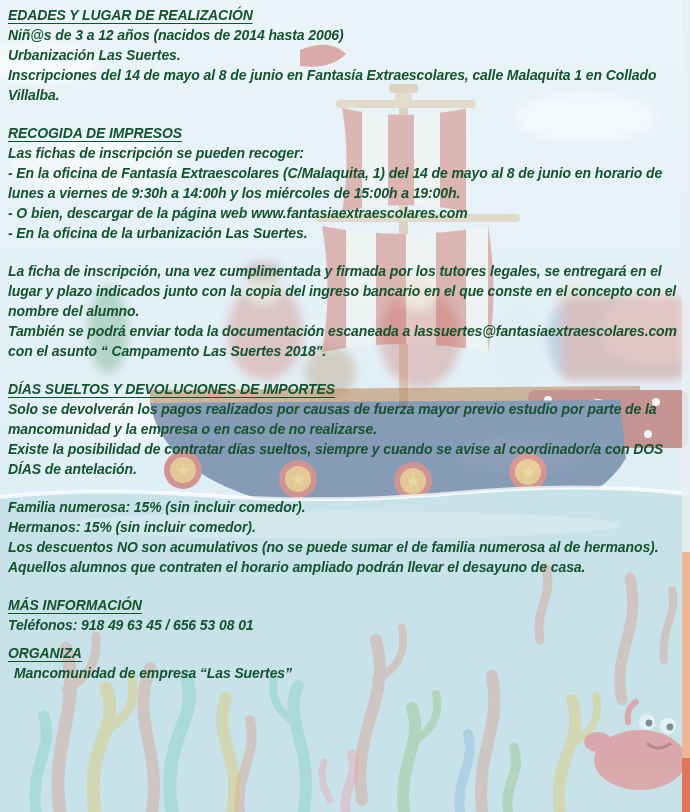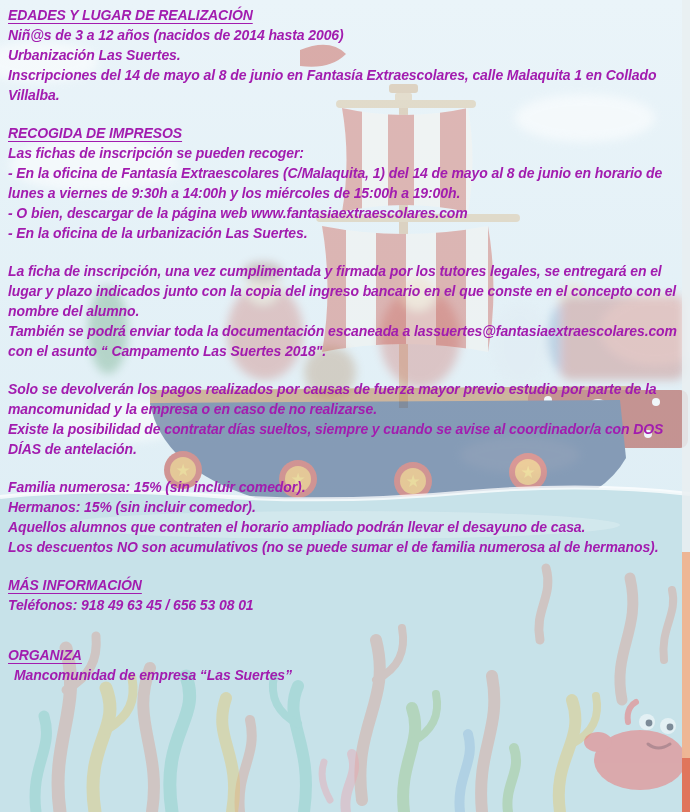--- a/index.html
+++ b/index.html
@@ -6,27 +6,27 @@
   .page{
     position:relative;
     width:690px;height:812px;
     overflow:hidden;
     font-family:"Liberation Sans","DejaVu Sans",sans-serif;
   }
   .bg{position:absolute;left:0;top:0;z-index:0;}
   .content{
     position:absolute;left:0;top:0;z-index:1;
     width:674px;padding:5px 8px 0 8px;
-    color:#a21caf;
+    color:#14532d;
     font-style:italic;font-weight:700;
     font-size:14px;line-height:20px;
     letter-spacing:-0.1px;
   }
   .section{margin:0 0 18px 0;}
-  .section.tight{margin-bottom:30px;}
+  .section.tight{margin-bottom:8px;}
   .section h2{
     margin:0;font-size:14px;line-height:20px;
     font-style:italic;font-weight:700;
     text-decoration:underline;
     text-underline-offset:3px;
   }
   .section p{margin:0;}
   .indent{padding-left:6px;}
 </style>
 </head>
@@ -206,29 +206,30 @@
       <p>- O bien, descargar de la página web www.fantasiaextraescolares.com</p>
       <p>- En la oficina de la urbanización Las Suertes.</p>
     </div>
 
     <div class="section">
       <p>La ficha de inscripción, una vez cumplimentada y firmada por los tutores legales, se entregará en el lugar y plazo indicados junto con la copia del ingreso bancario en el que conste en el concepto con el nombre del alumno.</p>
       <p>También se podrá enviar toda la documentación escaneada a lassuertes@fantasiaextraescolares.com con el asunto “ Campamento Las Suertes 2018".</p>
     </div>
 
     <div class="section">
+      <h2>DÍAS SUELTOS Y DEVOLUCIONES DE IMPORTES</h2>
       <p>Solo se devolverán los pagos realizados por causas de fuerza mayor previo estudio por parte de la mancomunidad y la empresa o en caso de no realizarse.</p>
       <p>Existe la posibilidad de contratar días sueltos, siempre y cuando se avise al coordinador/a con DOS DÍAS de antelación.</p>
     </div>
 
     <div class="section">
       <p>Familia numerosa: 15% (sin incluir comedor).</p>
       <p>Hermanos: 15% (sin incluir comedor).</p>
+      <p>Los descuentos NO son acumulativos (no se puede sumar el de familia numerosa al de hermanos).</p>
       <p>Aquellos alumnos que contraten el horario ampliado podrán llevar el desayuno de casa.</p>
-      <p>Los descuentos NO son acumulativos (no se puede sumar el de familia numerosa al de hermanos).</p>
     </div>
 
     <div class="section tight">
       <h2>MÁS INFORMACIÓN</h2>
       <p>Teléfonos: 918 49 63 45 / 656 53 08 01</p>
     </div>
 
     <div class="section">
       <h2>ORGANIZA</h2>
       <p class="indent">Mancomunidad de empresa “Las Suertes”</p>

